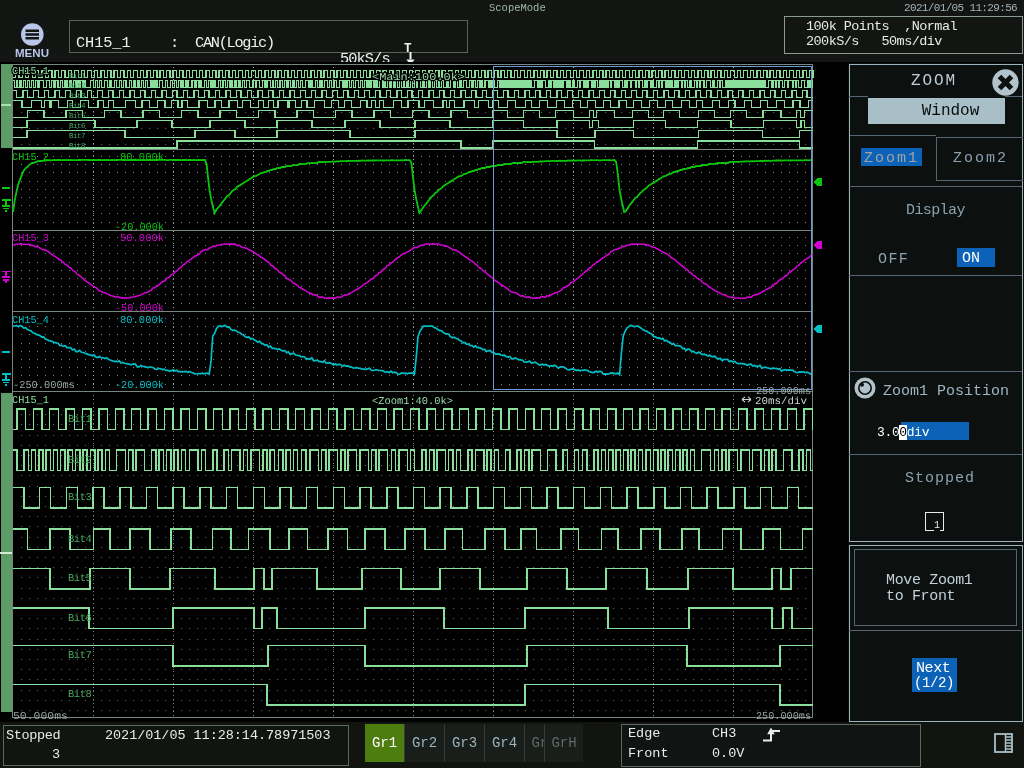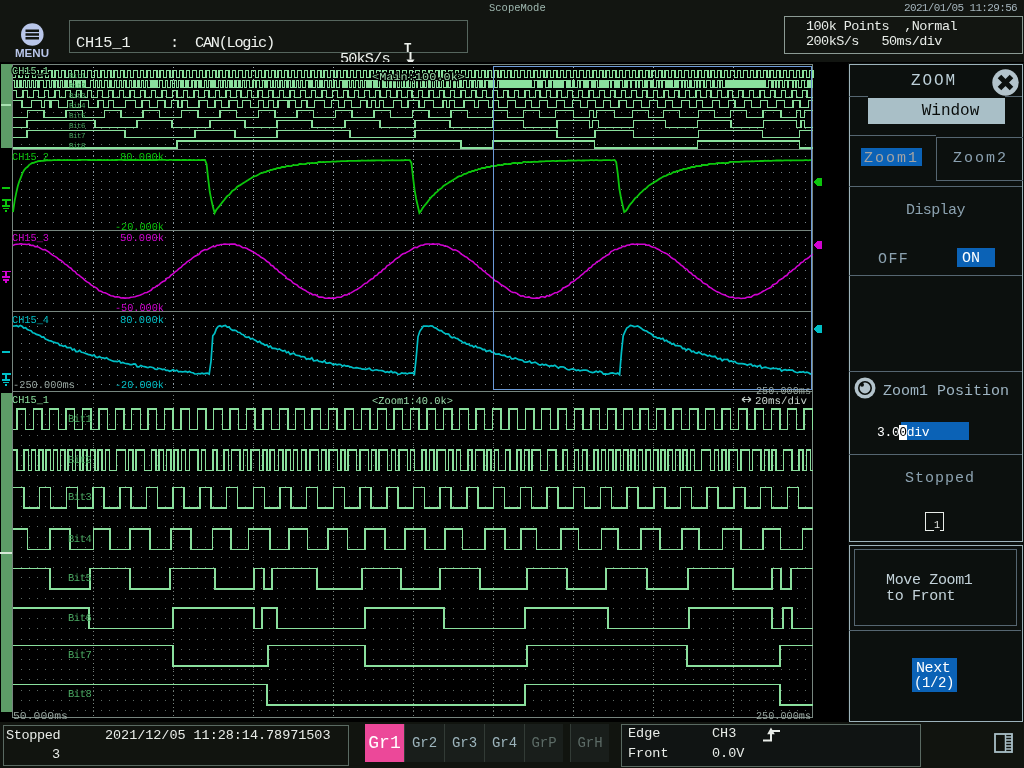--- a/index.html
+++ b/index.html
@@ -163,27 +163,27 @@
 <div class="abs" style="left:886px;top:588px;font-size:15px;color:#c3d2d9;letter-spacing:-0.35px;">to Front</div>
 <div class="abs" style="left:849px;top:630px;width:172px;height:1px;background:#566671;"></div>
 <div class="abs" style="left:912px;top:658px;width:45px;height:34px;background:#0b62b6;"></div>
 <div class="abs" style="left:916px;top:660px;font-size:15px;color:#fff;letter-spacing:-0.4px;">Next</div>
 <div class="abs" style="left:914px;top:675px;font-size:14px;color:#fff;letter-spacing:-0.4px;">(1/2)</div>
 
 <div class="abs" style="left:0;top:722px;width:1024px;height:46px;background:#11140f;"></div>
 <div class="abs" style="left:3px;top:725px;width:344px;height:39px;border:1px solid #5a6a62;"></div>
 <div class="abs" style="left:6px;top:728px;font-size:13.5px;color:#e8ece8;letter-spacing:-0.35px;">Stopped</div>
 <div class="abs" style="left:52px;top:747px;font-size:13.5px;color:#e8ece8;">3</div>
-<div class="abs" style="left:105px;top:728px;font-size:13.5px;color:#e8ece8;letter-spacing:-0.05px;">2021/12/05 11:28:14.78971503</div>
-<div class="abs" style="left:365px;top:724px;width:39px;height:38px;background:#ec4899;color:#fff;text-align:center;line-height:38px;font-size:18px;">Gr1</div>
+<div class="abs" style="left:105px;top:728px;font-size:13.5px;color:#e8ece8;letter-spacing:-0.05px;">2021/01/05 11:28:14.78971503</div>
+<div class="abs" style="left:365px;top:724px;width:39px;height:38px;background:#4d7c0f;color:#fff;text-align:center;line-height:38px;font-size:14px;">Gr1</div>
 <div class="abs" style="left:404px;top:724px;width:40px;height:38px;background:#191e1b;border-left:1px solid #323b36;color:#9cb4bc;text-align:center;line-height:38px;font-size:14px;box-sizing:border-box;">Gr2</div>
 <div class="abs" style="left:444px;top:724px;width:40px;height:38px;background:#191e1b;border-left:1px solid #323b36;color:#9cb4bc;text-align:center;line-height:38px;font-size:14px;box-sizing:border-box;">Gr3</div>
 <div class="abs" style="left:484px;top:724px;width:40px;height:38px;background:#191e1b;border-left:1px solid #323b36;color:#9cb4bc;text-align:center;line-height:38px;font-size:14px;box-sizing:border-box;">Gr4</div>
 <div class="abs" style="left:524px;top:724px;width:39px;height:38px;background:#191e1b;border-left:1px solid #323b36;color:#5c6b66;text-align:center;line-height:38px;font-size:14px;box-sizing:border-box;">GrP</div>
-<div class="abs" style="left:570px;top:724px;width:39px;height:38px;background:#191e1b;border-left:1px solid #323b36;color:#5c6b66;text-align:center;line-height:38px;font-size:14px;box-sizing:border-box;">GrH</div>
+<div class="abs" style="left:544px;top:724px;width:39px;height:38px;background:#191e1b;border-left:1px solid #323b36;color:#5c6b66;text-align:center;line-height:38px;font-size:14px;box-sizing:border-box;">GrH</div>
 <div class="abs" style="left:621px;top:724px;width:298px;height:41px;border:1px solid #5a6a62;background:#101413;"></div>
 <div class="abs" style="left:628px;top:726px;font-size:13.5px;color:#e8ece8;">Edge</div>
 <div class="abs" style="left:628px;top:746px;font-size:13.5px;color:#e8ece8;">Front</div>
 <div class="abs" style="left:712px;top:726px;font-size:13.5px;color:#e8ece8;">CH3</div>
 <svg class="abs" style="left:761px;top:726px" width="28" height="18" viewBox="0 0 28 18">
 <path d="M2 14.5H10V5H19" stroke="#e8ece8" stroke-width="2" fill="none"></path>
 <path d="M10 1.5L6.2 8.2H13.8Z" fill="#e8ece8"></path>
 </svg>
 <div class="abs" style="left:712px;top:746px;font-size:13.5px;color:#e8ece8;">0.0V</div>
 <svg class="abs" style="left:994px;top:733px" width="20" height="20" viewBox="0 0 20 20">

